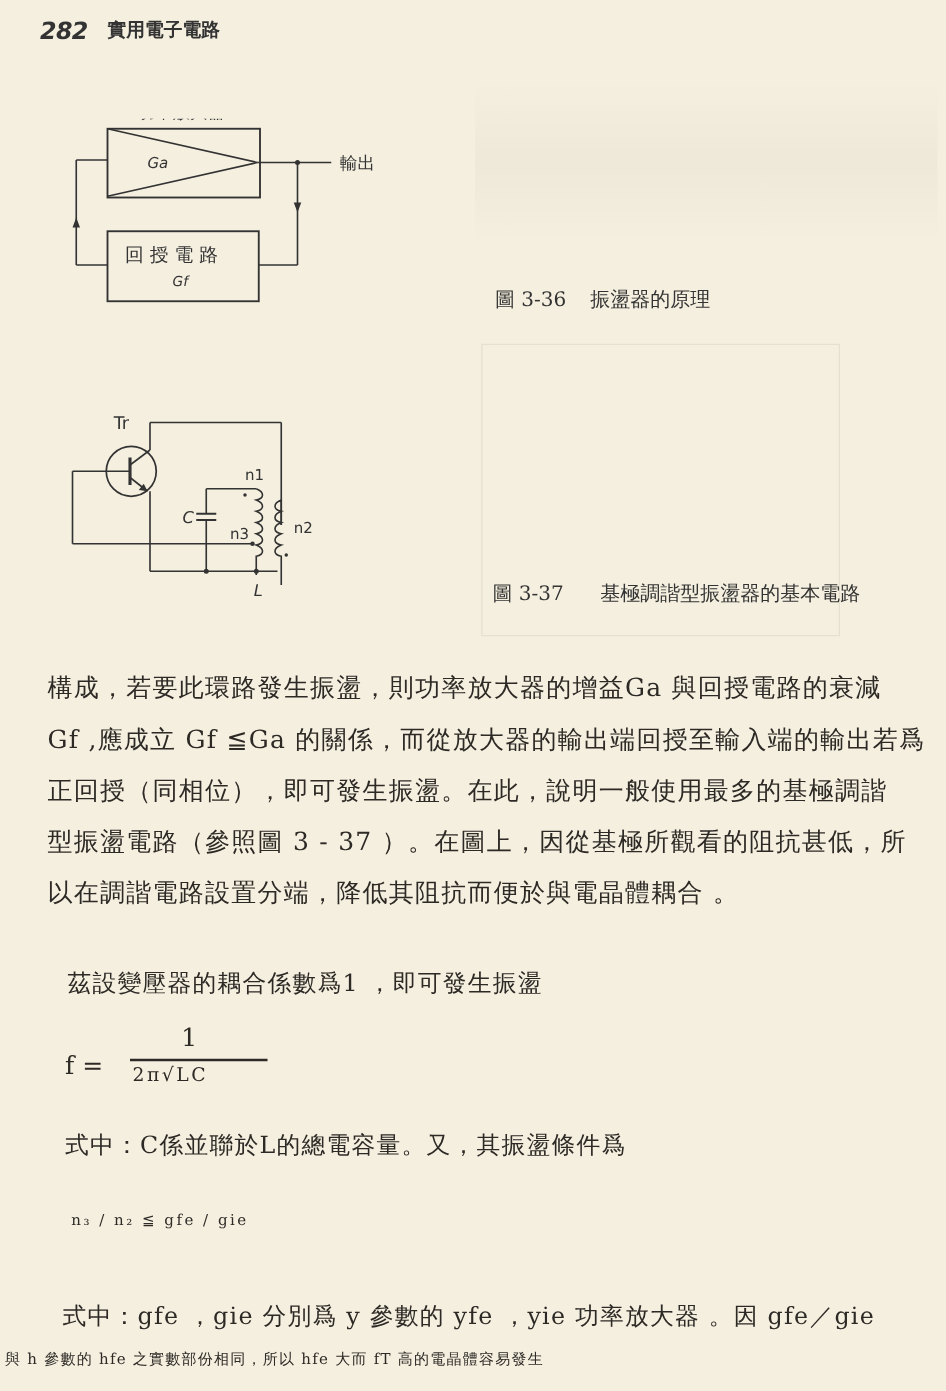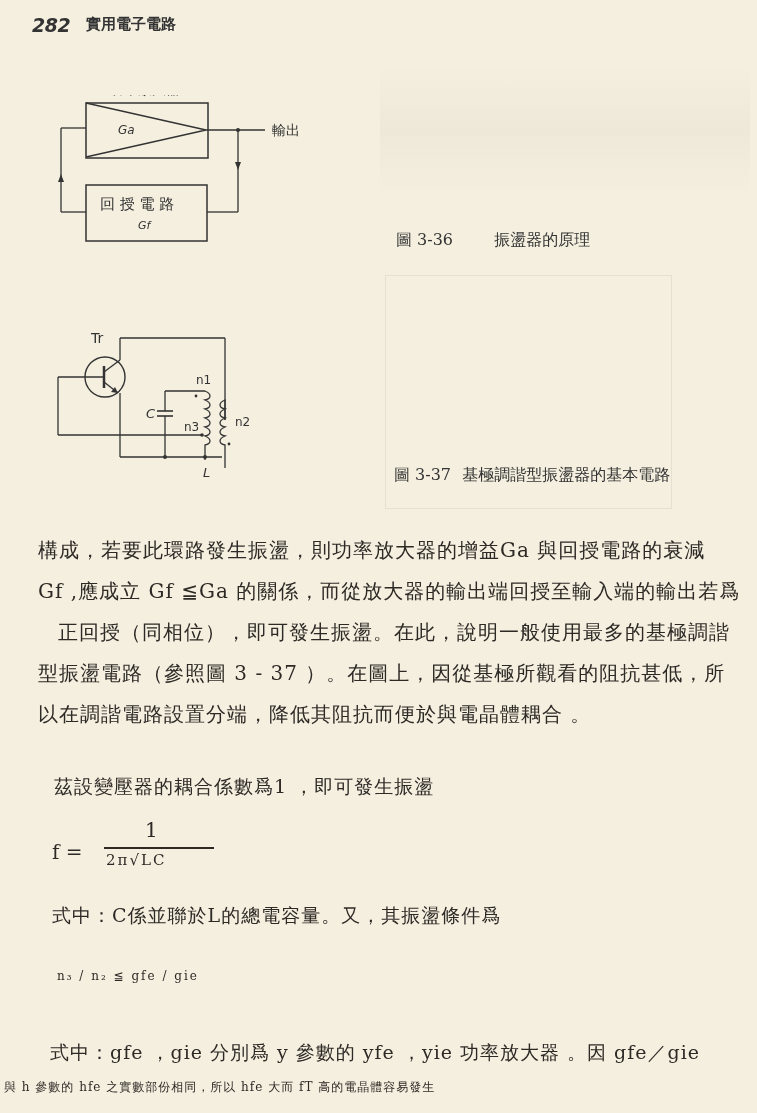--- a/index.html
+++ b/index.html
@@ -45,21 +45,21 @@
   <text x="138" y="229" font-size="11" font-style="italic">Gf</text>
 
   <line x1="86" y1="212" x2="61" y2="212" stroke="#333" stroke-width="1.3"></line>
   <line x1="61" y1="212" x2="61" y2="128" stroke="#333" stroke-width="1.3"></line>
   <polygon points="58,182 64,182 61,174" fill="#333"></polygon>
   <line x1="61" y1="128" x2="86" y2="128" stroke="#333" stroke-width="1.3"></line>
 </svg>
 
 <div class="abs caption" style="left:396px;top:230px;">
   <span>圖 3-36</span>
-  <span style="margin-left:36px;font-family:Liberation Serif, serif;">振盪器的原理</span>
+  <span style="margin-left:14px;font-family:Liberation Serif, serif;">振盪器的原理</span>
 </div>
 
 <svg class="abs" style="left:50px;top:320px;" width="200" height="165" viewBox="50 320 200 165">
   <text x="91" y="343" font-size="14">Tr</text>
 
   <circle cx="105" cy="377" r="20" fill="none" stroke="#333" stroke-width="1.4"></circle>
   <line x1="104" y1="366" x2="104" y2="388" stroke="#333" stroke-width="2.5"></line>
   <line x1="58" y1="377" x2="104" y2="377" stroke="#333" stroke-width="1.3"></line>
   <line x1="104" y1="372" x2="120" y2="360" stroke="#333" stroke-width="1.3"></line>
   <line x1="104" y1="382" x2="118" y2="393" stroke="#333" stroke-width="1.3"></line>
@@ -92,26 +92,26 @@
   <text x="196" y="384" font-size="12">n1</text>
   <text x="235" y="426" font-size="12">n2</text>
   <text x="184" y="431" font-size="12">n3</text>
   <text x="203" y="477" font-size="13" font-style="italic">L</text>
 </svg>
 
 <div class="abs" style="left:385px;top:275px;width:285px;height:232px;border:1px solid rgba(150,140,120,0.15);"></div>
 
 <div class="abs caption" style="left:394px;top:465px;">
   <span>圖 3-37</span>
-  <span style="margin-left:6px;">基極調諧型振盪器的基本電路</span>
+  <span style="margin-left:24px;">基極調諧型振盪器的基本電路</span>
 </div>
 
 <div class="abs body-line" style="top:537px;">構成，若要此環路發生振盪，則功率放大器的增益Ga 與回授電路的衰減</div>
 <div class="abs body-line" style="top:578px;">Gf ,應成立 Gf ≦Ga 的關係，而從放大器的輸出端回授至輸入端的輸出若爲</div>
-<div class="abs body-line" style="top:619px;margin-left:20px;">正回授（同相位），即可發生振盪。在此，說明一般使用最多的基極調諧</div>
+<div class="abs body-line" style="top:619px;">正回授（同相位），即可發生振盪。在此，說明一般使用最多的基極調諧</div>
 <div class="abs body-line" style="top:660px;">型振盪電路（參照圖 3 - 37 ）。在圖上，因從基極所觀看的阻抗甚低，所</div>
 <div class="abs body-line" style="top:701px;">以在調諧電路設置分端，降低其阻抗而便於與電晶體耦合 。</div>
 
 <div class="abs body-line" style="left:54px;top:774px;font-size:19px;">茲設變壓器的耦合係數爲1 ，即可發生振盪</div>
 
 <div class="abs formula" style="left:52px;top:818px;width:170px;height:60px;">
   <span class="abs" style="left:0;top:22px;font-size:20px;">f =</span>
   <span class="abs" style="left:93px;top:0;font-size:20px;">1</span>
   <span class="abs" style="left:52px;top:29px;width:110px;border-top:2px solid #2d2925;"></span>
   <span class="abs" style="left:54px;top:33px;font-size:15px;letter-spacing:2px;">2π√LC</span>

